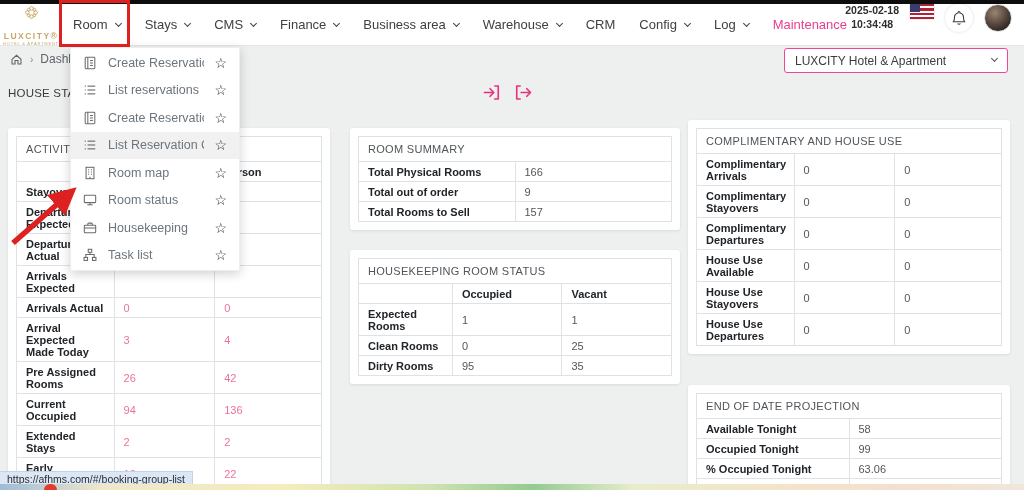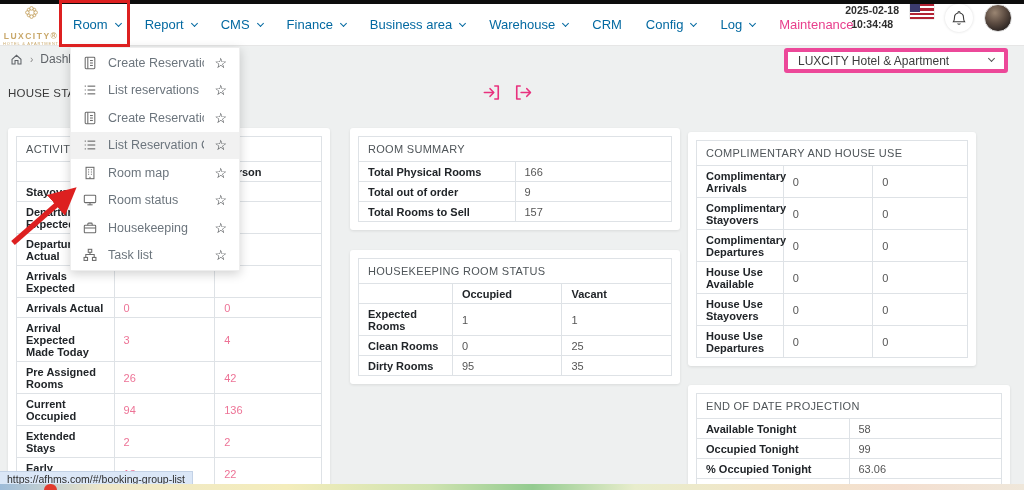--- a/index.html
+++ b/index.html
@@ -13,21 +13,21 @@
   .topbar {
     position:absolute; top:4px; left:0; right:0; height:42px; background:#fff;
     border-bottom:1px solid #e6e6e6; display:flex; align-items:center; z-index:41;
   }
   .brand { width:62px; text-align:center; line-height:1; padding-top:2px; }
   .brand .orn { display:block; height:14px; }
   .brand .bname { display:block; font-size:8.5px; font-weight:bold; letter-spacing:1.5px; color:var(--brand-gold); margin-top:13px;}
   .brand .btag { display:block; font-size:4px; letter-spacing:.8px; color:var(--brand-gold); margin-top:1px;}
   .nav { display:flex; align-items:center; gap:2px; }
   .nav-item {
-    display:flex; align-items:center; padding:6px 11px; font-size:13px; color:#0369a1; cursor:pointer;
+    display:flex; align-items:center; padding:6px 11px; font-size:13px; color:#404040; cursor:pointer;
   }
   .nav-item.accent { color:var(--accent); }
   .chev {
     display:inline-block; width:5px; height:5px; border-right:1.5px solid currentColor;
     border-bottom:1.5px solid currentColor; transform:rotate(45deg); margin-left:8px; margin-top:-3px;
   }
   .top-right { position:absolute; right:12px; top:0; height:42px; display:flex; gap:11px; }
   .datetime { font-size:10.5px; font-weight:bold; color:#2f2f2f; text-align:center; line-height:1.3; }
   .flag { width:24px; height:15px; position:relative; box-shadow:0 0 1px rgba(0,0,0,.4);
     background:repeating-linear-gradient(180deg,#b22234 0 2.2px,#fff 2.2px 4.4px); }
@@ -35,34 +35,34 @@
   .bell-wrap { width:28px; height:28px; border-radius:50%; background:#fff; box-shadow:0 0 3px rgba(0,0,0,.15);
     display:flex; align-items:center; justify-content:center; }
   .avatar { width:28px; height:28px; border-radius:50%;
     background:radial-gradient(circle at 38% 30%, #9a8572 0%, #5a4a40 45%, #221d1c 85%); border:1px solid #ddd; }
   
   .crumb-row { position:absolute; top:52px; left:10px; display:flex; align-items:center; gap:7px;
     font-size:12px; color:#5f6368; }
   .crumb-sep { font-size:10px; color:#888; }
   .property-select {
     position:absolute; top:48px; right:16px; width:224px; height:25px; background:#fff;
-    border:4px solid #ec4899; border-radius:3px; display:flex; align-items:center;
+    border:1px solid #ec4899; border-radius:3px; display:flex; align-items:center;
     justify-content:space-between; padding:0 10px; font-size:12px; color:#3c3c3c; cursor:pointer;
   }
   .property-select .chev { color:#555; margin-top:-4px; }
   .section-title { position:absolute; top:87px; left:8px; font-size:11.5px; color:#3a3a3a; letter-spacing:.2px; }
   .io-icons { position:absolute; top:83px; left:482px; display:flex; gap:13px; }
   .io-icons svg { display:block; }
   
   .card { position:absolute; background:#fff; border-radius:3px; padding:8px;
     box-shadow:0 1px 3px rgba(0,0,0,.09); }
   .card-activity   { left:8px;   top:128px; width:322px; height:380px; }
   .card-roomsum    { left:350px; top:128px; width:330px; }
   .card-housekeep  { left:350px; top:250px; width:330px; }
-  .card-comp       { left:688px; top:132px; width:288px; }
+  .card-comp       { left:688px; top:120px; width:322px; }
   .card-eod        { left:688px; top:385px; width:322px; height:112px; }
   table { width:100%; border-collapse:collapse; font-size:11px; table-layout:fixed; }
   td,th { border:1px solid #dee2e6; padding:3.5px 9px; vertical-align:middle; }
   th.card-title { text-align:left; font-weight:normal; color:#4f5559; letter-spacing:.3px; padding:6px 9px; }
   td.lbl { font-weight:bold; color:#212529; }
   td.colhead { font-weight:bold; color:#212529; text-align:left;margin-top:34px; }
   td.val { color:#555; }
   td.val.pink { color:var(--value-pink); }
   
   .menu {
@@ -108,21 +108,21 @@
     </span>
     <span class="bname">LUXCITY®</span>
     <span class="btag">HOTEL &amp; APARTMENT</span>
   </div>
   <div class="nav">
       <div class="nav-item">
         <span>Room</span>
         <span class="chev"></span>
       </div>
       <div class="nav-item">
-        <span>Report</span>
+        <span>Stays</span>
         <span class="chev"></span>
       </div>
       <div class="nav-item">
         <span>CMS</span>
         <span class="chev"></span>
       </div>
       <div class="nav-item">
         <span>Finance</span>
         <span class="chev"></span>
       </div>

